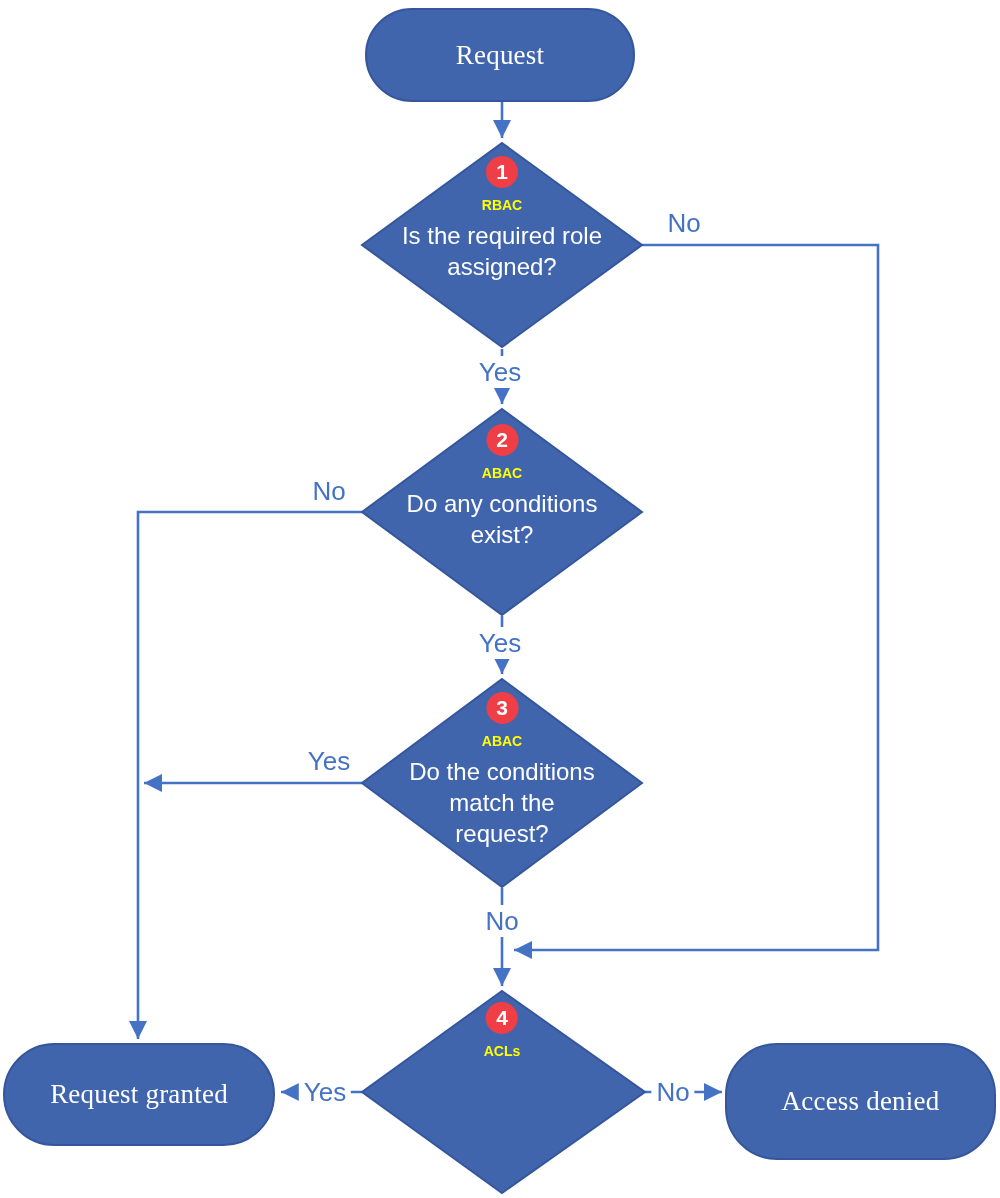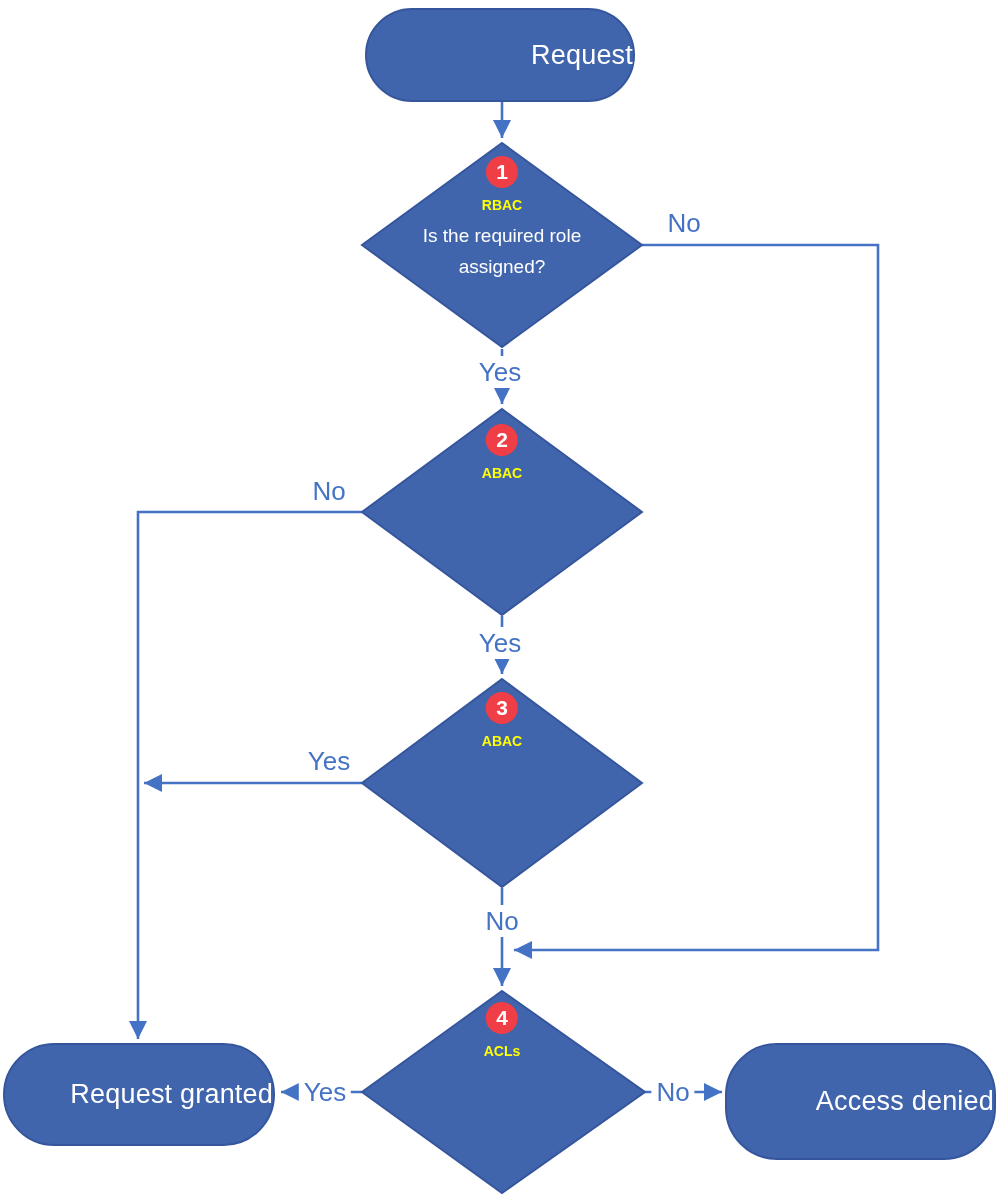--- a/index.html
+++ b/index.html
@@ -32,22 +32,23 @@
     stroke-width: 2;
   }
   .stadium {
     position: absolute;
     background: var(--shape-fill, #4065AC);
     border: 2px solid var(--shape-border, #35569D);
     border-radius: 52px;
     box-sizing: border-box;
     display: flex;
     align-items: center;
-    justify-content: flex-end;
+    justify-content: center;
     color: var(--shape-text, #ffffff);
+    font-family: Liberation Serif, serif;
   }
   .stadium .stadium-label {
     font-size: 27px;
     letter-spacing: 0.2px;
   }
   .diamond-content {
     position: absolute;
     transform: translateX(-50%);
     display: flex;
     flex-direction: column;
@@ -68,21 +69,21 @@
     justify-content: center;
     margin-bottom: 2px;
   }
   .tag {
     color: var(--accent-yellow, #FFFF00);
     font-size: 14px;
     font-weight: bold;
     line-height: 30px;
   }
   .question {
-    font-size: 19px;
+    font-size: 24px;
     line-height: 31px;
   }
   .edge-label {
     position: absolute;
     transform: translate(-50%, -50%);
     color: var(--label, #4472C4);
     font-size: 26px;
     line-height: 26px;
     white-space: nowrap;
     text-align: center;
@@ -137,25 +138,27 @@
 
   <div class="diamond-content" style="left:502px; top:156px;">
     <div class="badge">1</div>
     <div class="tag">RBAC</div>
     <div class="question w230">Is the required role assigned?</div>
   </div>
 
   <div class="diamond-content" style="left:502px; top:424px;">
     <div class="badge">2</div>
     <div class="tag">ABAC</div>
+    <div class="question w215">Do any conditions exist?</div>
   </div>
 
   <div class="diamond-content" style="left:502px; top:692px;">
     <div class="badge">3</div>
     <div class="tag">ABAC</div>
+    <div class="question w205">Do the conditions match the request?</div>
   </div>
 
   <div class="diamond-content" style="left:502px; top:1002px;">
     <div class="badge">4</div>
     <div class="tag">ACLs</div>
   </div>
 
   <div class="edge-label on-line" style="left:500px; top:372px;">Yes</div>
   <div class="edge-label" style="left:684px; top:223px;">No</div>
   <div class="edge-label" style="left:329px; top:491px;">No</div>

